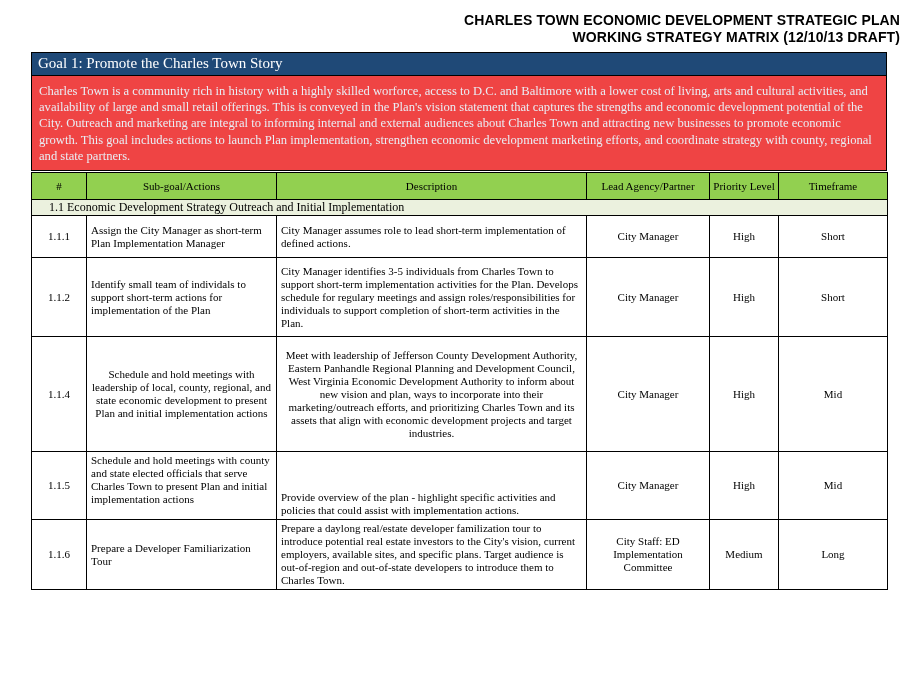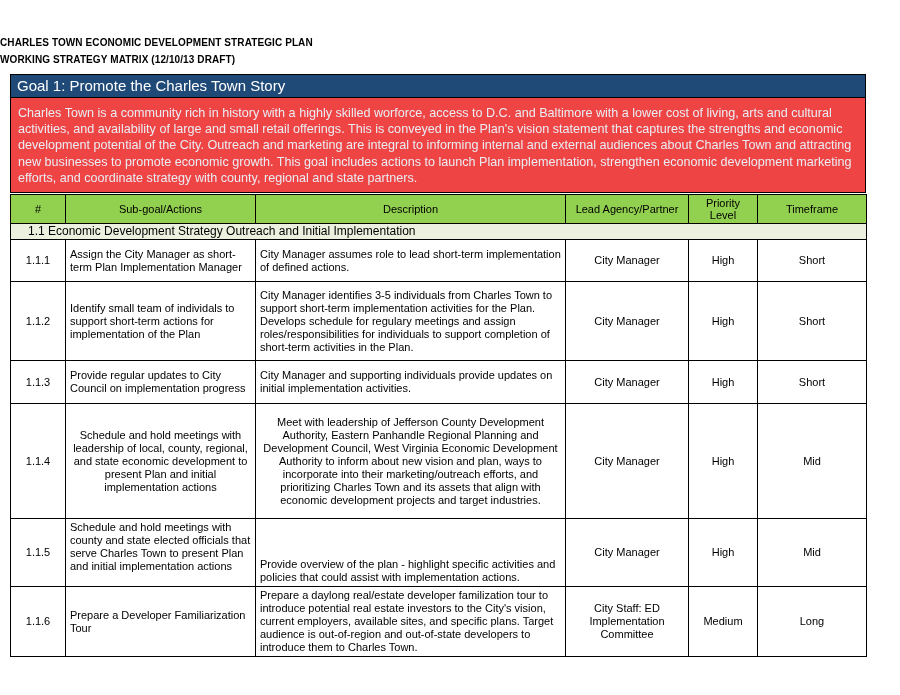--- a/index.html
+++ b/index.html
@@ -1,23 +1,23 @@
 <!DOCTYPE html>
 <html><head>
 <meta charset="utf-8">
 <style>
   * { box-sizing: border-box; margin: 0; padding: 0; }
   html, body { width: 900px; height: 695px; background: #ffffff; overflow: hidden; }
   body { font-family: "Liberation Sans", sans-serif; color: #000; }
 
   .page { width: 900px; height: 695px; position: relative; }
 
-  .doc-title { text-align: left; font-weight: bold; font-size: 10px; line-height: 17px; padding-top: 34px; letter-spacing: .1px; }
+  .doc-title { text-align: right; font-weight: bold; font-size: 14px; line-height: 17px; padding-top: 12px; letter-spacing: .1px; }
 
-  .matrix { width: 856px; margin: 6px 0 0 10px; }
+  .matrix { width: 856px; margin: 6px 0 0 31px; font-family: Liberation Serif, serif; }
 
   .goal-bar {
     background: #1F4977; color: #ffffff;
     border: 1px solid #000; border-bottom: none;
     font-size: 15px; padding: 2px 6px 3px 6px;
   }
   .goal-desc {
     background: #ef4444; color: #E9EDF4;
     border: 1px solid #000;
     font-size: 12.6px; line-height: 16.2px;
@@ -106,28 +106,20 @@
 
         <tr class="r2">
           <td class="cell-id">1.1.2</td>
           <td class="cell-sub">Identify small team of individals to support short-term actions for implementation of the Plan</td>
           <td class="cell-desc">City Manager identifies 3-5 individuals from Charles Town to support short-term implementation activities for the Plan. Develops schedule for regulary meetings and assign roles/responsibilities for individuals to support completion of short-term activities in the Plan.</td>
           <td class="cell-lead">City Manager</td>
           <td class="cell-pri">High</td>
           <td class="cell-time">Short</td>
         </tr>
 
-        <tr class="r3">
-          <td class="cell-id">1.1.3</td>
-          <td class="cell-sub">Provide regular updates to City Council on implementation progress</td>
-          <td class="cell-desc">City Manager and supporting individuals provide updates on initial implementation activities.</td>
-          <td class="cell-lead">City Manager</td>
-          <td class="cell-pri">High</td>
-          <td class="cell-time">Short</td>
-        </tr>
 
         <tr class="r4">
           <td class="cell-id">1.1.4</td>
           <td class="cell-sub">Schedule and hold meetings with leadership of local, county, regional, and state economic development to present Plan and initial implementation actions</td>
           <td class="cell-desc">Meet with leadership of Jefferson County Development Authority, Eastern Panhandle Regional Planning and Development Council, West Virginia Economic Development Authority to inform about new vision and plan, ways to incorporate into their marketing/outreach efforts, and prioritizing Charles Town and its assets that align with economic development projects and target industries.</td>
           <td class="cell-lead">City Manager</td>
           <td class="cell-pri">High</td>
           <td class="cell-time">Mid</td>
         </tr>
 

